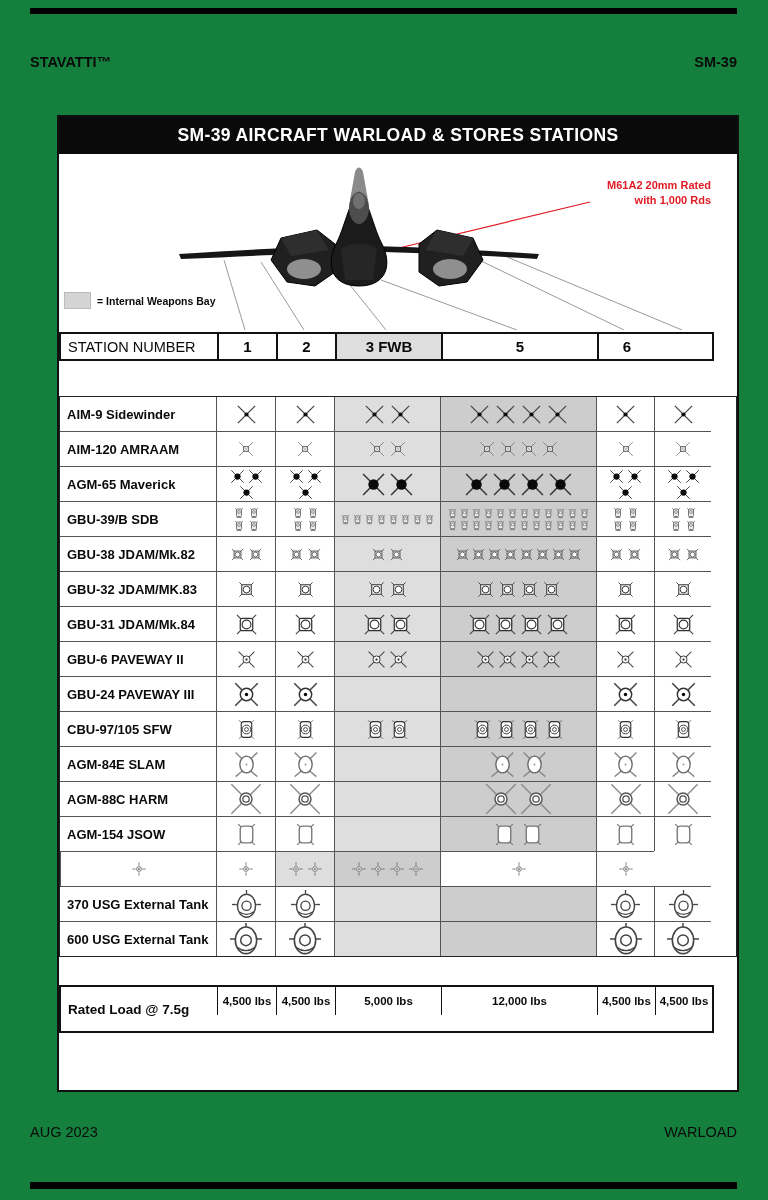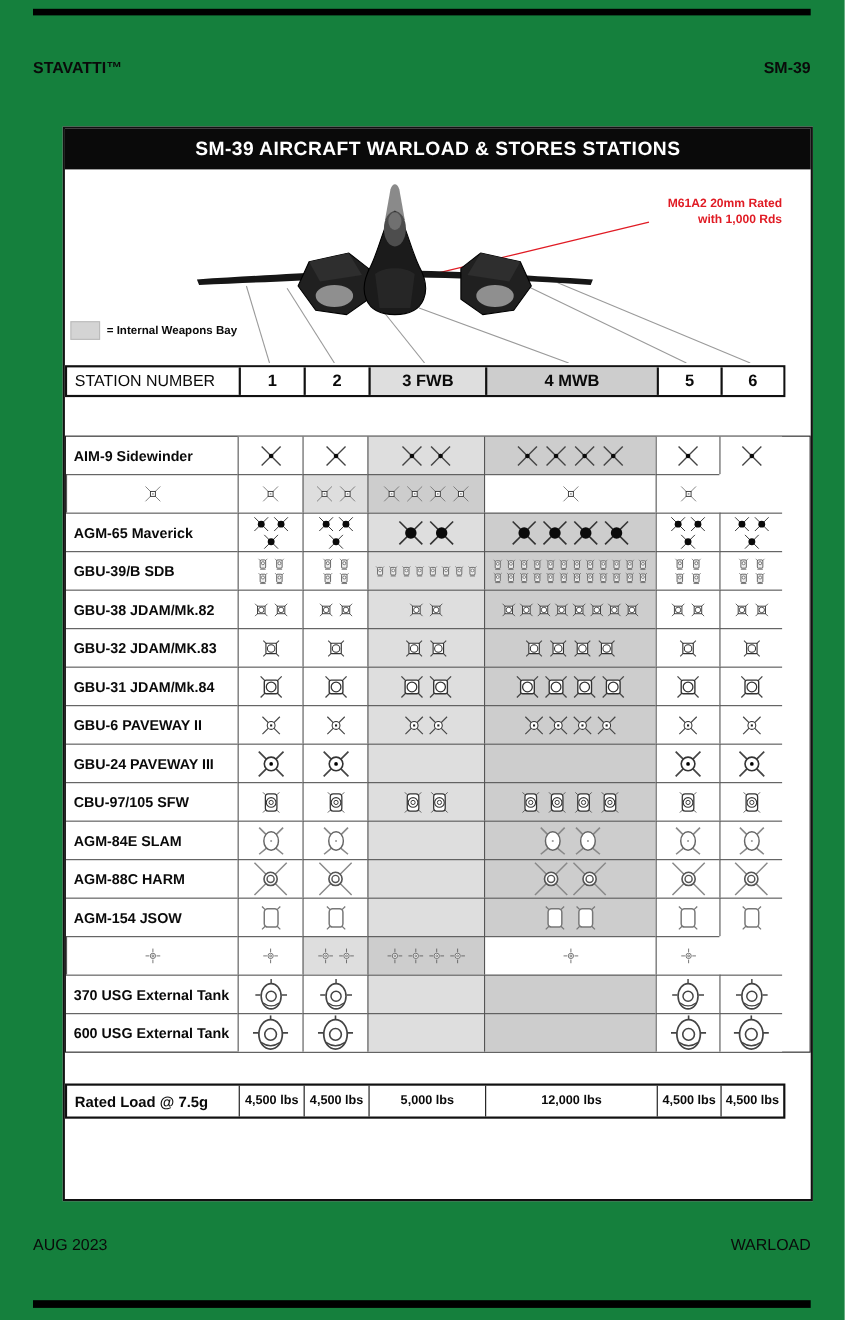--- a/index.html
+++ b/index.html
@@ -23,21 +23,21 @@
   .station-cell{height:25px;border-left:2px solid #111;display:flex;align-items:center;justify-content:center;font-weight:bold;font-size:15px;}
   .station-label{height:25px;display:flex;align-items:center;padding-left:7px;font-weight:normal;font-size:14.5px;}
   .weapons-table{margin-top:35px;border:1.5px solid #222;}
   .w-row{display:grid;grid-template-columns:156px 59px 59px 106px 156px 58px 57px;}
   .w-row + .w-row .w-cell, .w-row + .w-row .w-label{border-top:1px solid #555;}
   .w-cell{height:34px;border-left:1px solid #555;display:flex;flex-direction:column;align-items:center;justify-content:center;gap:1px;overflow:hidden;}
   .w-label{height:34px;display:flex;align-items:center;padding-left:7px;font-weight:bold;font-size:13px;white-space:nowrap;}
   .icon-row{display:flex;align-items:center;justify-content:center;}
   .rated-table{margin-top:28px;border:2px solid #111;}
   .r-cell{height:28px;border-left:1px solid #111;display:flex;align-items:center;justify-content:center;font-weight:bold;font-size:11.5px;}
-  .r-label{height:28px;display:flex;align-items:center;padding-left:7px;font-weight:bold;font-size:13.5px;}
+  .r-label{height:44px;display:flex;align-items:center;padding-left:7px;font-weight:bold;font-size:13.5px;}
 </style>
 </head>
 <body>
 
 <div class="page">
 
   <div class="rule top"></div>
 
   <div class="hdr-row">
     <span>STAVATTI™</span>
@@ -88,21 +88,20 @@
         <span class="legend-swatch" style="background: rgb(212, 212, 212);"></span>
         <span class="legend-label">= Internal Weapons Bay</span>
       </div>
     </div>
 
     <div class="grid7 station-table" id="station-table">
       <div class="station-label">STATION NUMBER</div>
     <div class="station-cell" style="background: rgb(255, 255, 255);">1</div>
         <div class="station-cell" style="background: rgb(255, 255, 255);">2</div>
         <div class="station-cell" style="background: rgb(222, 222, 222);">3 FWB</div>
-        <div class="station-cell" style="background: rgb(205, 205, 205);">4 MWB</div>
         <div class="station-cell" style="background: rgb(255, 255, 255);">5</div>
         <div class="station-cell" style="background: rgb(255, 255, 255);">6</div>
       </div>
 
     <div class="weapons-table" id="weapons-table">
         <div class="w-row">
           <div class="w-label">AIM-9 Sidewinder</div>
           <div class="w-cell" style="background: rgb(255, 255, 255);">
             <div class="icon-row" style="gap: 3px;">
               <svg width="23" height="23" viewBox="0 0 24 24">
@@ -172,20 +171,21 @@
             <div class="icon-row" style="gap: 3px;">
               <svg width="23" height="23" viewBox="0 0 24 24">
                 <line x1="3" y1="3" x2="21" y2="21" stroke="#444" stroke-width="1.3"></line>
                 <line x1="21" y1="3" x2="3" y2="21" stroke="#444" stroke-width="1.3"></line>
                 <circle cx="12" cy="12" r="2.2" fill="#0a0a0a"></circle>
               </svg>
             </div>
           </div>
         </div>
         <div class="w-row">
+          <div class="w-label">AIM-120 AMRAAM</div>
           <div class="w-cell" style="background: rgb(255, 255, 255);">
             <div class="icon-row" style="gap: 3px;">
               <svg width="18" height="18" viewBox="0 0 24 24">
                 <line x1="3" y1="3" x2="21" y2="21" stroke="#777" stroke-width="1.1"></line>
                 <line x1="21" y1="3" x2="3" y2="21" stroke="#777" stroke-width="1.1"></line>
                 <rect x="9" y="9" width="6" height="6" fill="#fff" stroke="#333" stroke-width="1.1"></rect>
                 <rect x="11" y="11" width="2" height="2" fill="#999"></rect>
               </svg>
             </div>
           </div>

